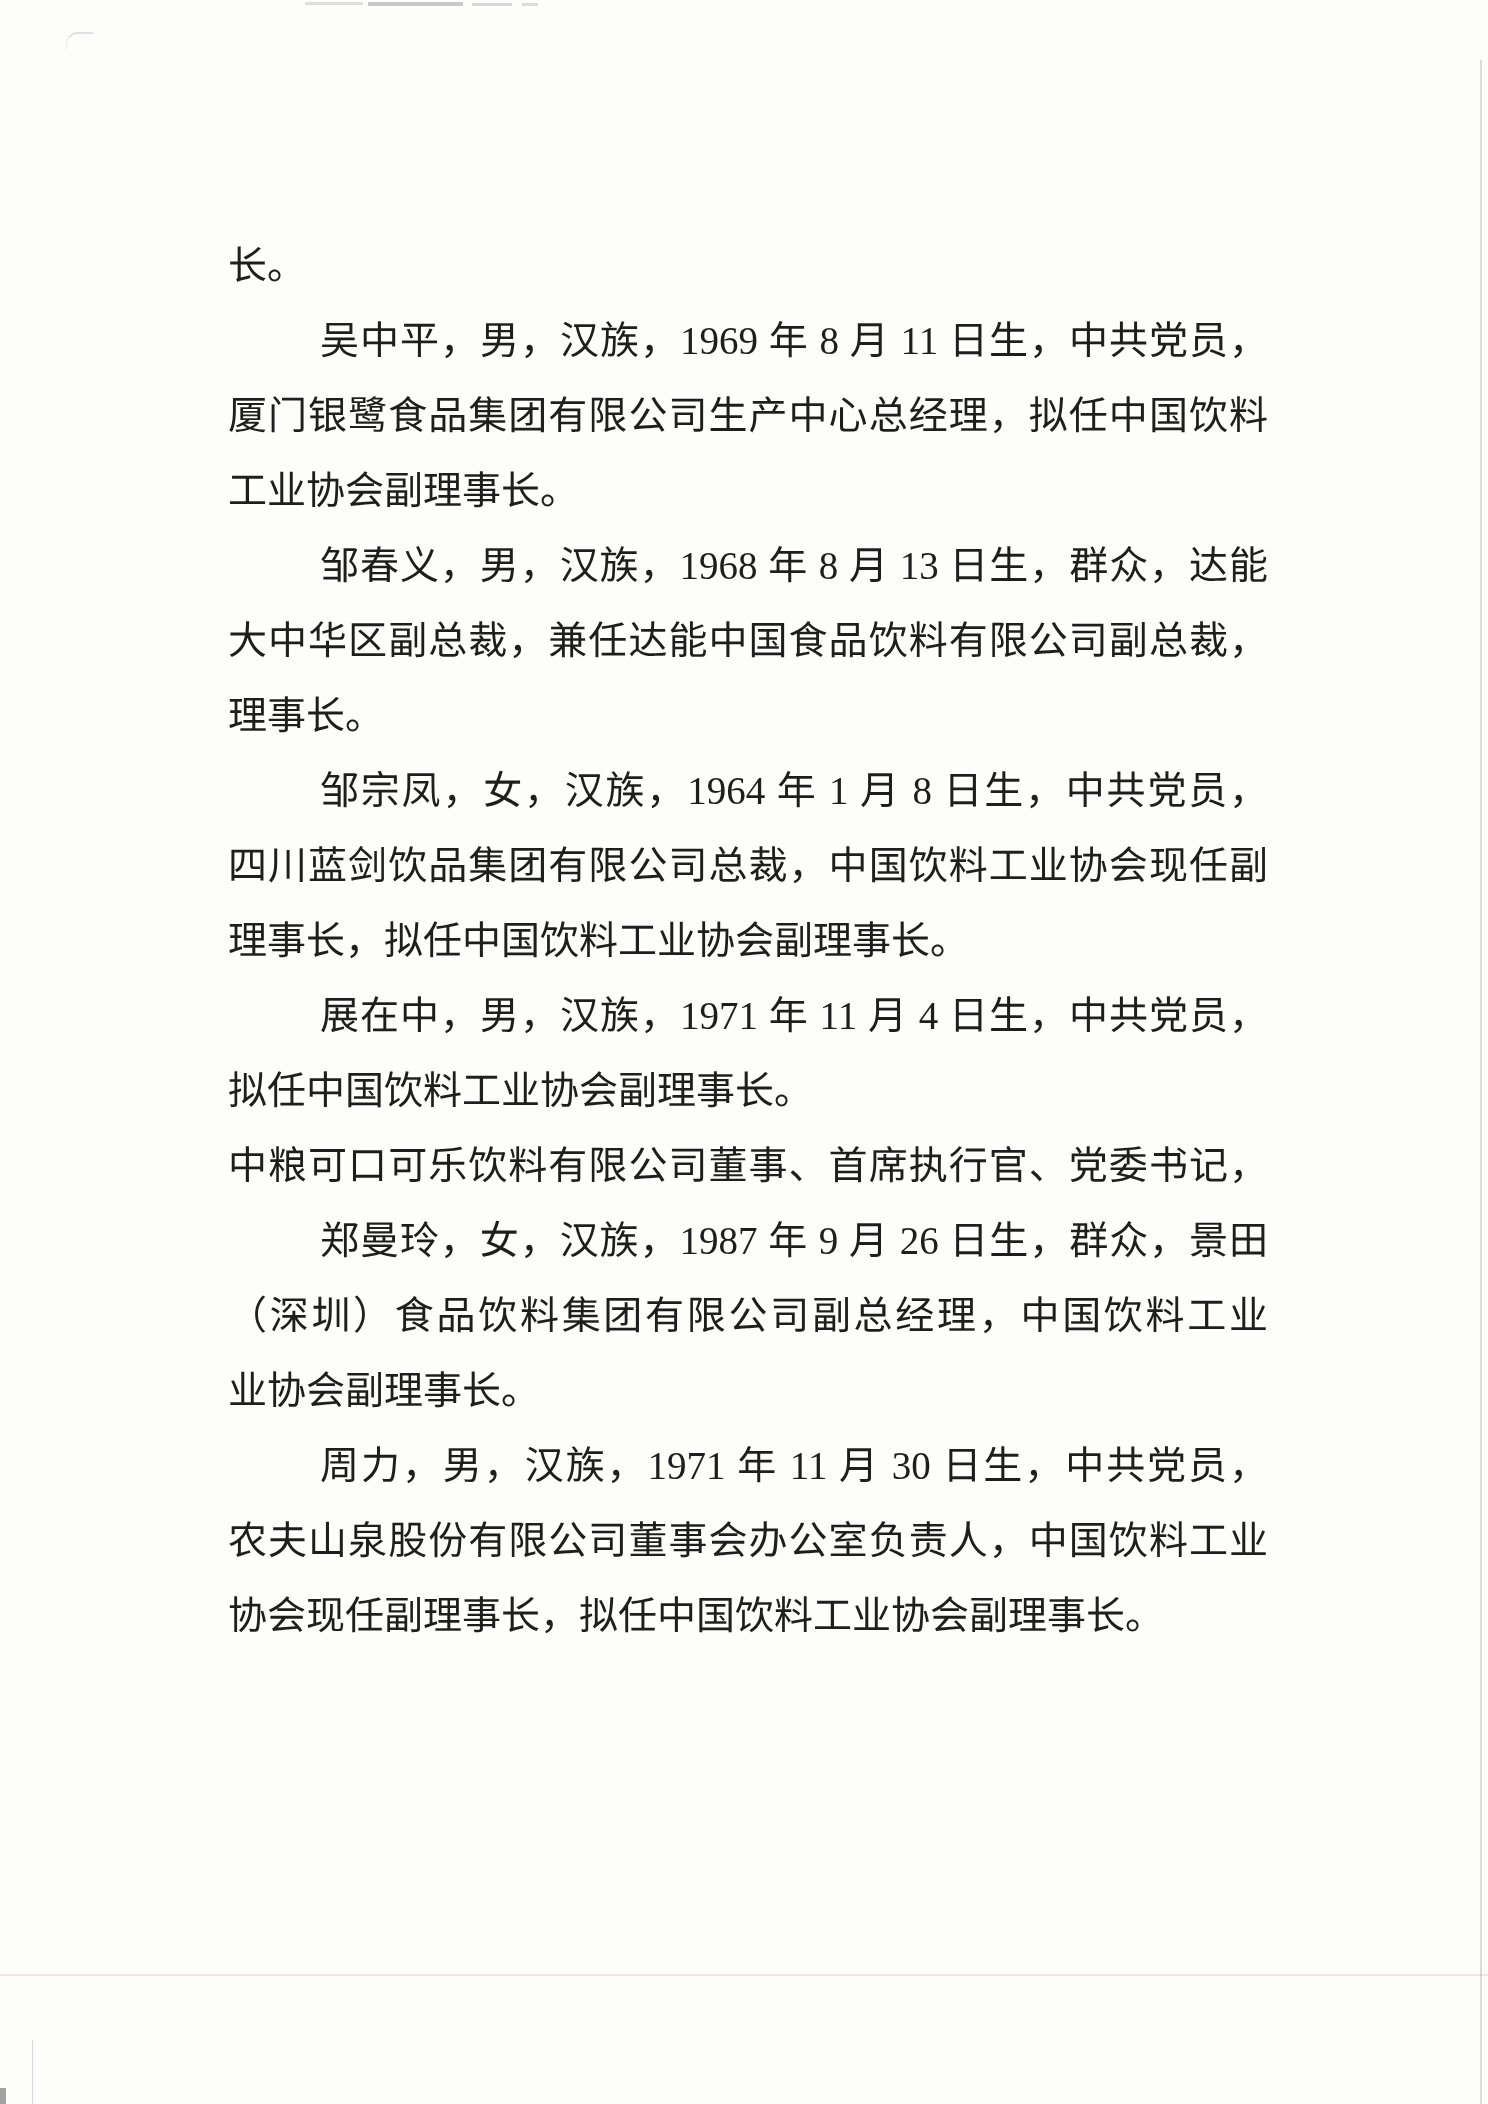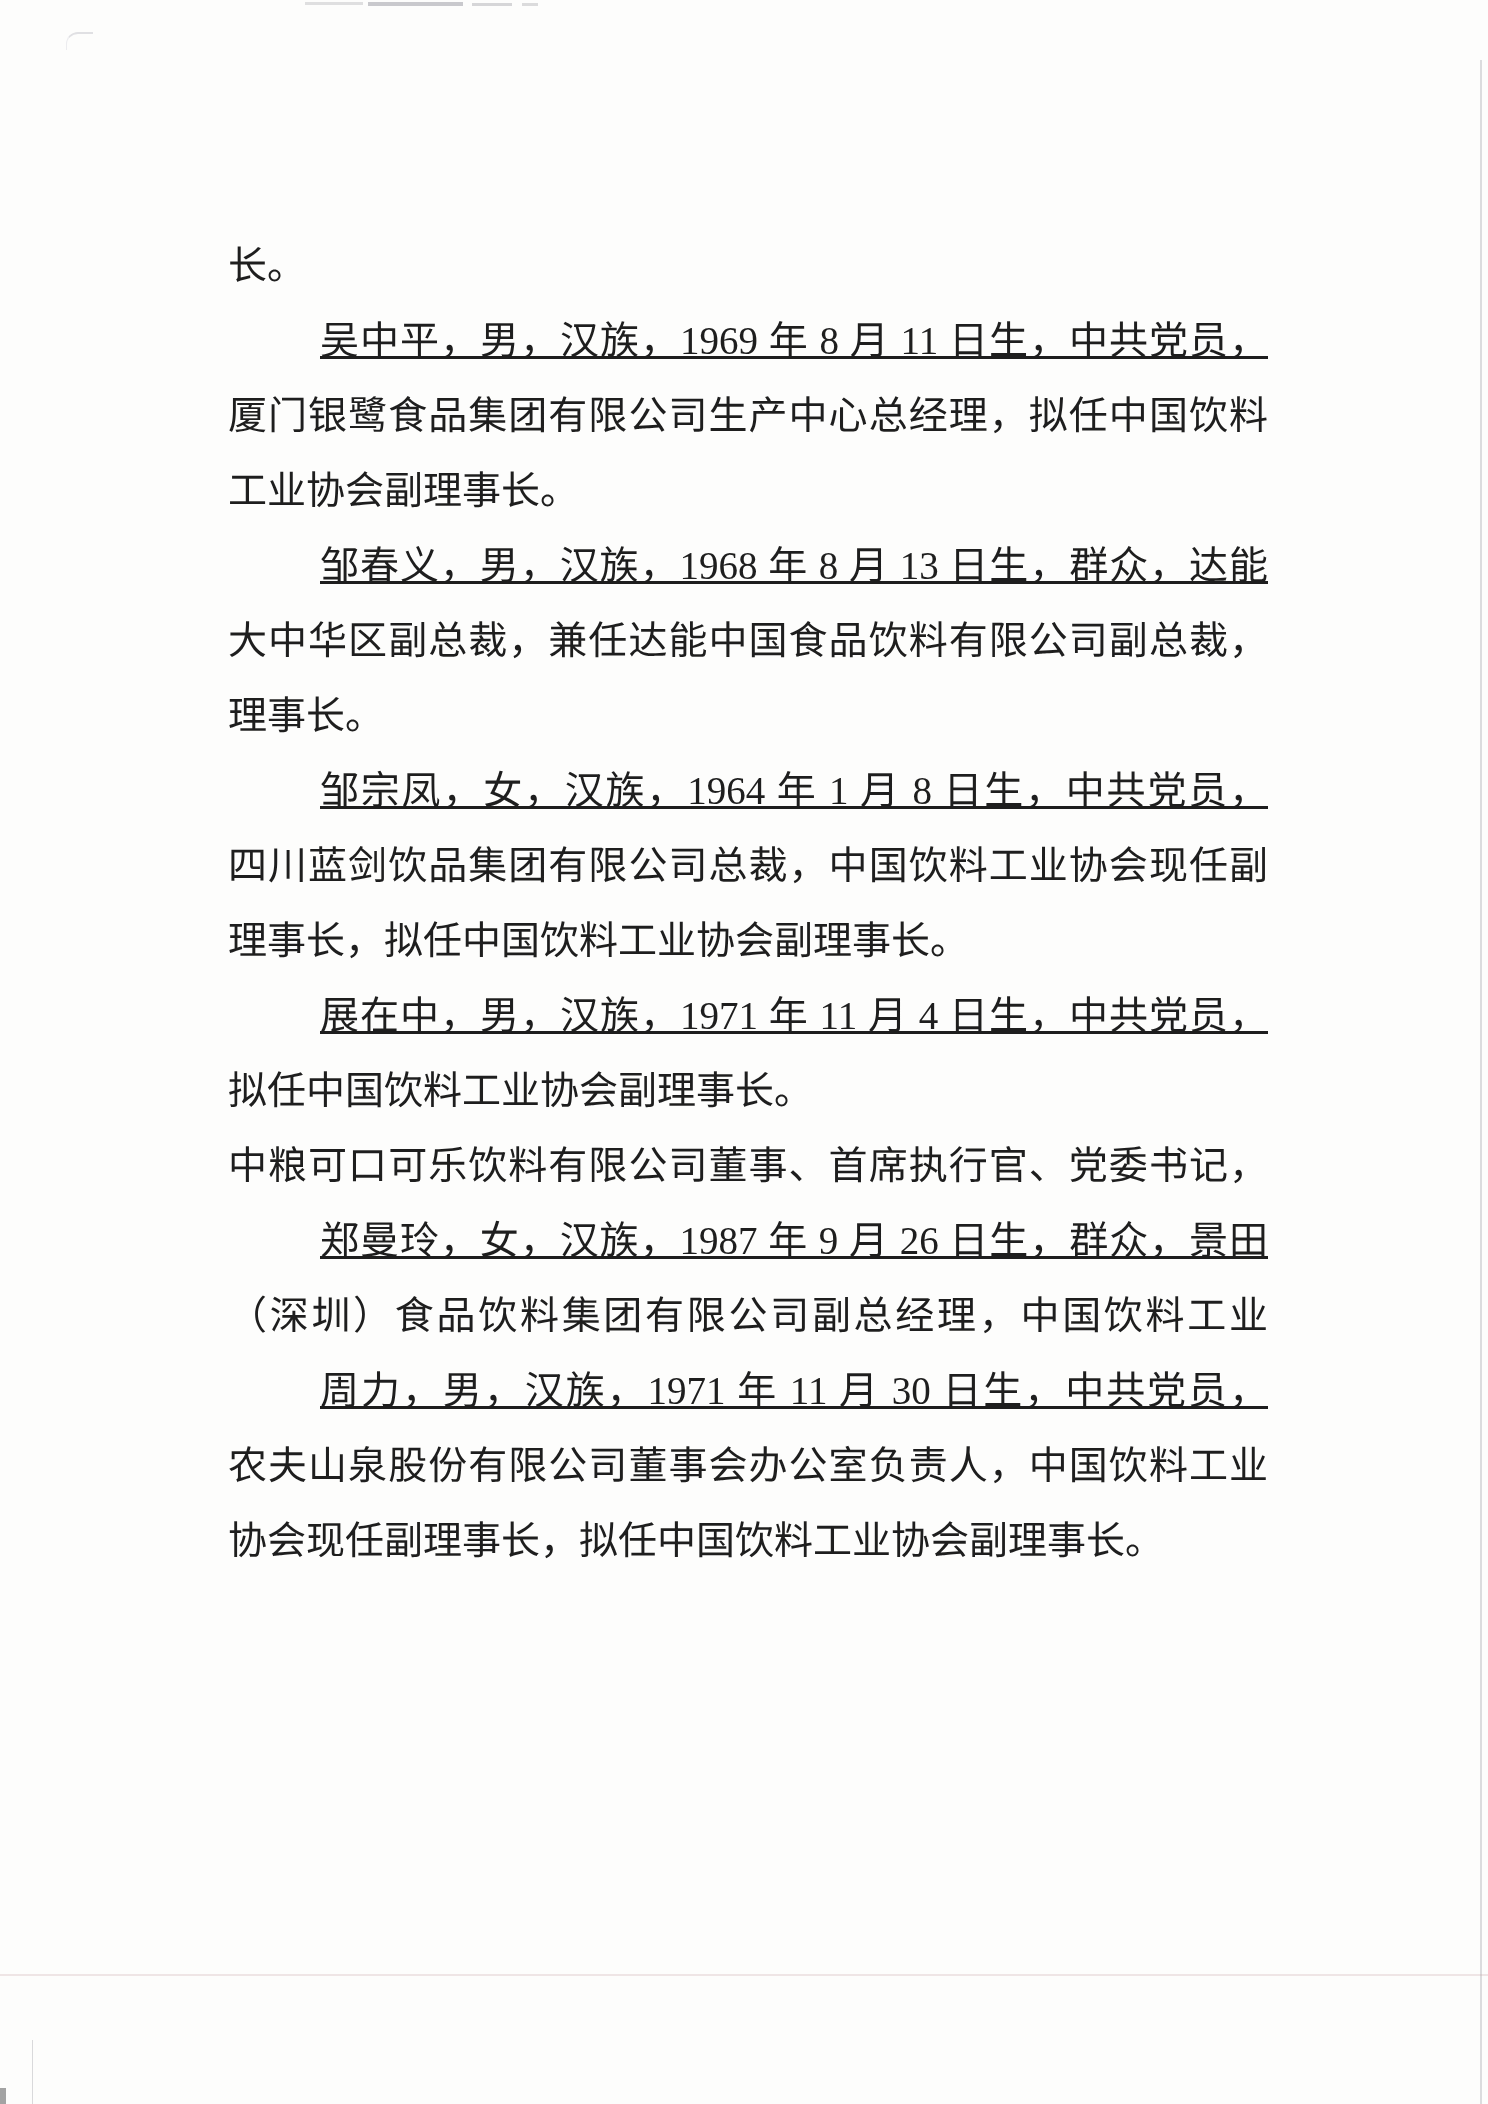--- a/index.html
+++ b/index.html
@@ -28,21 +28,20 @@
   .line {
     height: 75px;
     text-align: left;
   }
   .line.fill {
     text-align: justify;
     text-align-last: justify;
   }
   .line.indent {
     text-indent: 92px;
-    text-decoration: underline;
   }
   
   .smudge {
     position: absolute;
     background: #a7a7ad;
     opacity: 0.55;
   }
   .smudge.s1 { left: 305px; top: 2px; width: 58px;  height: 3px; opacity: 0.35; }
   .smudge.s2 { left: 368px; top: 2px; width: 95px;  height: 4px; opacity: 0.6; }
   .smudge.s3 { left: 472px; top: 3px; width: 40px;  height: 3px; opacity: 0.45; }
@@ -106,17 +105,18 @@
       <div class="line fill">大中华区副总裁，兼任达能中国食品饮料有限公司副总裁，</div>
       <div class="line">理事长。</div>
       <div class="line indent fill">邹宗凤，女，汉族，1964 年 1 月 8 日生，中共党员，</div>
       <div class="line fill">四川蓝剑饮品集团有限公司总裁，中国饮料工业协会现任副</div>
       <div class="line">理事长，拟任中国饮料工业协会副理事长。</div>
       <div class="line indent fill">展在中，男，汉族，1971 年 11 月 4 日生，中共党员，</div>
       <div class="line">拟任中国饮料工业协会副理事长。</div>
       <div class="line fill">中粮可口可乐饮料有限公司董事、首席执行官、党委书记，</div>
       <div class="line indent fill">郑曼玲，女，汉族，1987 年 9 月 26 日生，群众，景田</div>
       <div class="line fill">（深圳）食品饮料集团有限公司副总经理，中国饮料工业</div>
+      <div class="line">业协会副理事长。</div>
       <div class="line indent fill">周力，男，汉族，1971 年 11 月 30 日生，中共党员，</div>
       <div class="line fill">农夫山泉股份有限公司董事会办公室负责人，中国饮料工业</div>
       <div class="line">协会现任副理事长，拟任中国饮料工业协会副理事长。</div>
     </div>
 </div>
 
 </body></html>

